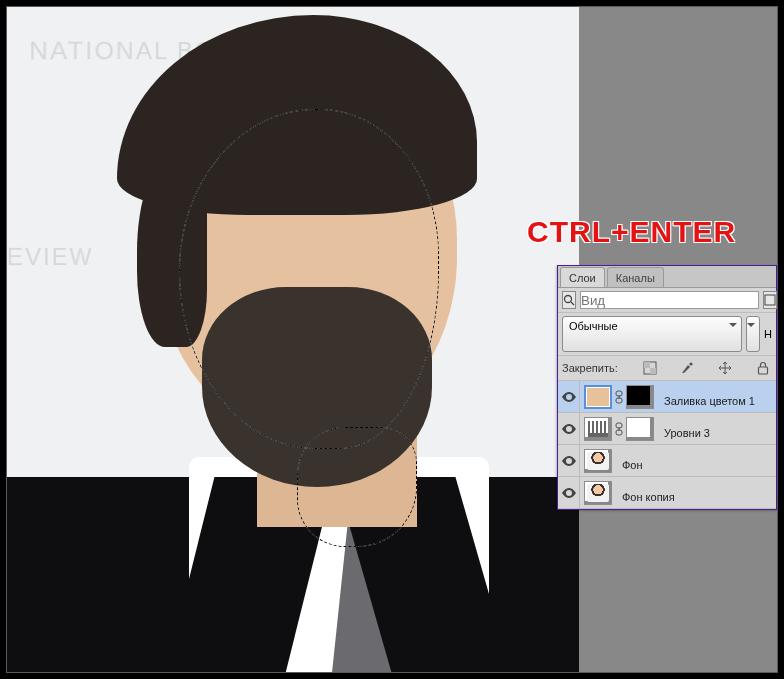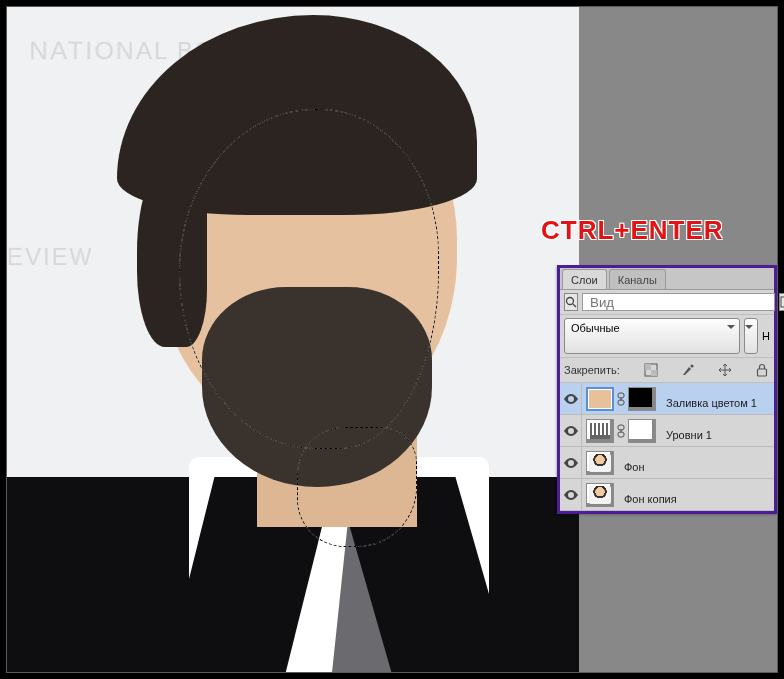--- a/index.html
+++ b/index.html
@@ -23,28 +23,28 @@
   .lapelR { position:absolute; left:360px; top:470px; width:120px; height:220px; background:#0e0e10; transform:skewX(16deg); }
   .tie { position:absolute; left:330px; top:520px; width:70px; height:200px; background:#6a6a6f; transform:rotate(6deg); }
   
   .ants { position:absolute; width:260px; height:340px; left:172px; top:102px; border-radius:55% 48% 40% 55% / 50% 45% 55% 55%; }
   .ants::before { content:""; position:absolute; inset:0; border:1.5px dashed #fff; border-radius:inherit; }
   .ants::after  { content:""; position:absolute; inset:0; border:1.5px dashed #000; border-radius:inherit; animation:antsA 1s linear infinite; }
   .ants-ext { position:absolute; left:290px; top:420px; width:120px; height:120px; border-radius:40% 30% 50% 40%; }
   .ants-ext::before { content:""; position:absolute; inset:0; border:1.5px dashed #fff; border-radius:inherit; }
   .ants-ext::after  { content:""; position:absolute; inset:0; border:1.5px dashed #000; border-radius:inherit; }
   
-  .hint { position:absolute; left:534px; top:208px; font-size:26px; font-weight:700; color:#e31313; text-shadow: -1px -1px 0 #fff, 1px -1px 0 #fff, -1px 1px 0 #fff, 1px 1px 0 #fff; letter-spacing:1px; }
-  
-  .panel { position:absolute; right:0; top:258px; width:220px; background:#a16207; border:3px solid #4c1d95; box-shadow:-1px 1px 2px rgba(0,0,0,.25); }
+  .hint { position:absolute; left:520px; top:208px; font-size:30px; font-weight:700; color:#e31313; text-shadow: -1px -1px 0 #fff, 1px -1px 0 #fff, -1px 1px 0 #fff, 1px 1px 0 #fff; letter-spacing:1px; }
+  
+  .panel { position:absolute; right:0; top:258px; width:220px; background:#a16207; border:1px solid #4c1d95; box-shadow:-1px 1px 2px rgba(0,0,0,.25); }
   .tabbar { display:flex; align-items:flex-end; height:22px; background:#c6c6c6; border-bottom:1px solid #9a9a9a; }
   .tab { height:20px; line-height:20px; padding:0 8px; margin-left:2px; background:#d9d9d9; border:1px solid #9a9a9a; border-bottom:none; border-radius:3px 3px 0 0; color:#333; cursor:default; }
   .tab.inactive { background:#c0c0c0; color:#444; }
   .row { display:flex; align-items:center; padding:3px 4px; border-bottom:1px solid #bfbfbf; gap:4px; background:#d6d6d6; }
-  .search { flex:1; height:18px; border:1px solid #9a9a9a; background:#fff; padding:0 7px; }
+  .search { flex:1; height:18px; border:1px solid #9a9a9a; background:#fff; padding:0 0; }
   .iconbtn { width:18px; height:18px; border:1px solid #888; background:#e7e7e7; display:flex; align-items:center; justify-content:center; cursor:default; }
   .iconbtn svg { width:12px; height:12px; fill:#444; stroke:#444; }
   .dropdown { height:36px; border:1px solid #8a8a8a; background:linear-gradient(#fdfdfd,#e1e1e1); padding:0 18px 0 6px; line-height:18px; position:relative; border-radius:3px; }
   .dropdown::after { content:""; position:absolute; right:4px; top:6px; border:4px solid transparent; border-top-color:#555; }
   .lockrow { display:flex; align-items:center; padding:3px 4px; gap:20px; background:#d6d6d6; border-bottom:1px solid #bfbfbf; }
   .locklabel { margin-right:3px; color:#333; }
   .lockbtn { width:20px; height:18px; display:flex; align-items:center; justify-content:center; border:1px solid transparent; }
   
   .layers { background:#d6d6d6; }
   .layer { display:flex; align-items:center; height:32px; border-bottom:1px solid #bcbcbc; padding-right:4px; }
@@ -175,21 +175,21 @@
             <div class="thumb levels"></div>
             <div class="link">
               <svg width="8" height="14" viewBox="0 0 8 14">
                   <rect x="1" y="1" width="6" height="5" rx="2" fill="none" stroke="#555"></rect>
                   <rect x="1" y="8" width="6" height="5" rx="2" fill="none" stroke="#555"></rect>
                   <line x1="4" y1="5" x2="4" y2="9" stroke="#555"></line>
                 </svg>
             </div>
             <div class="thumb mask-white"></div>
           </div>
-          <div class="name">Уровни 1</div>
+          <div class="name">Уровни 3</div>
         </div>
 
         <div class="layer">
           <div class="vis">
             <svg viewBox="0 0 14 10">
                 <path d="M7 0C3 0 0 5 0 5s3 5 7 5 7-5 7-5-3-5-7-5zm0 8a3 3 0 110-6 3 3 0 010 6z" fill="#444"></path>
               </svg>
           </div>
           <div class="thumbbox">
             <div class="thumb">

